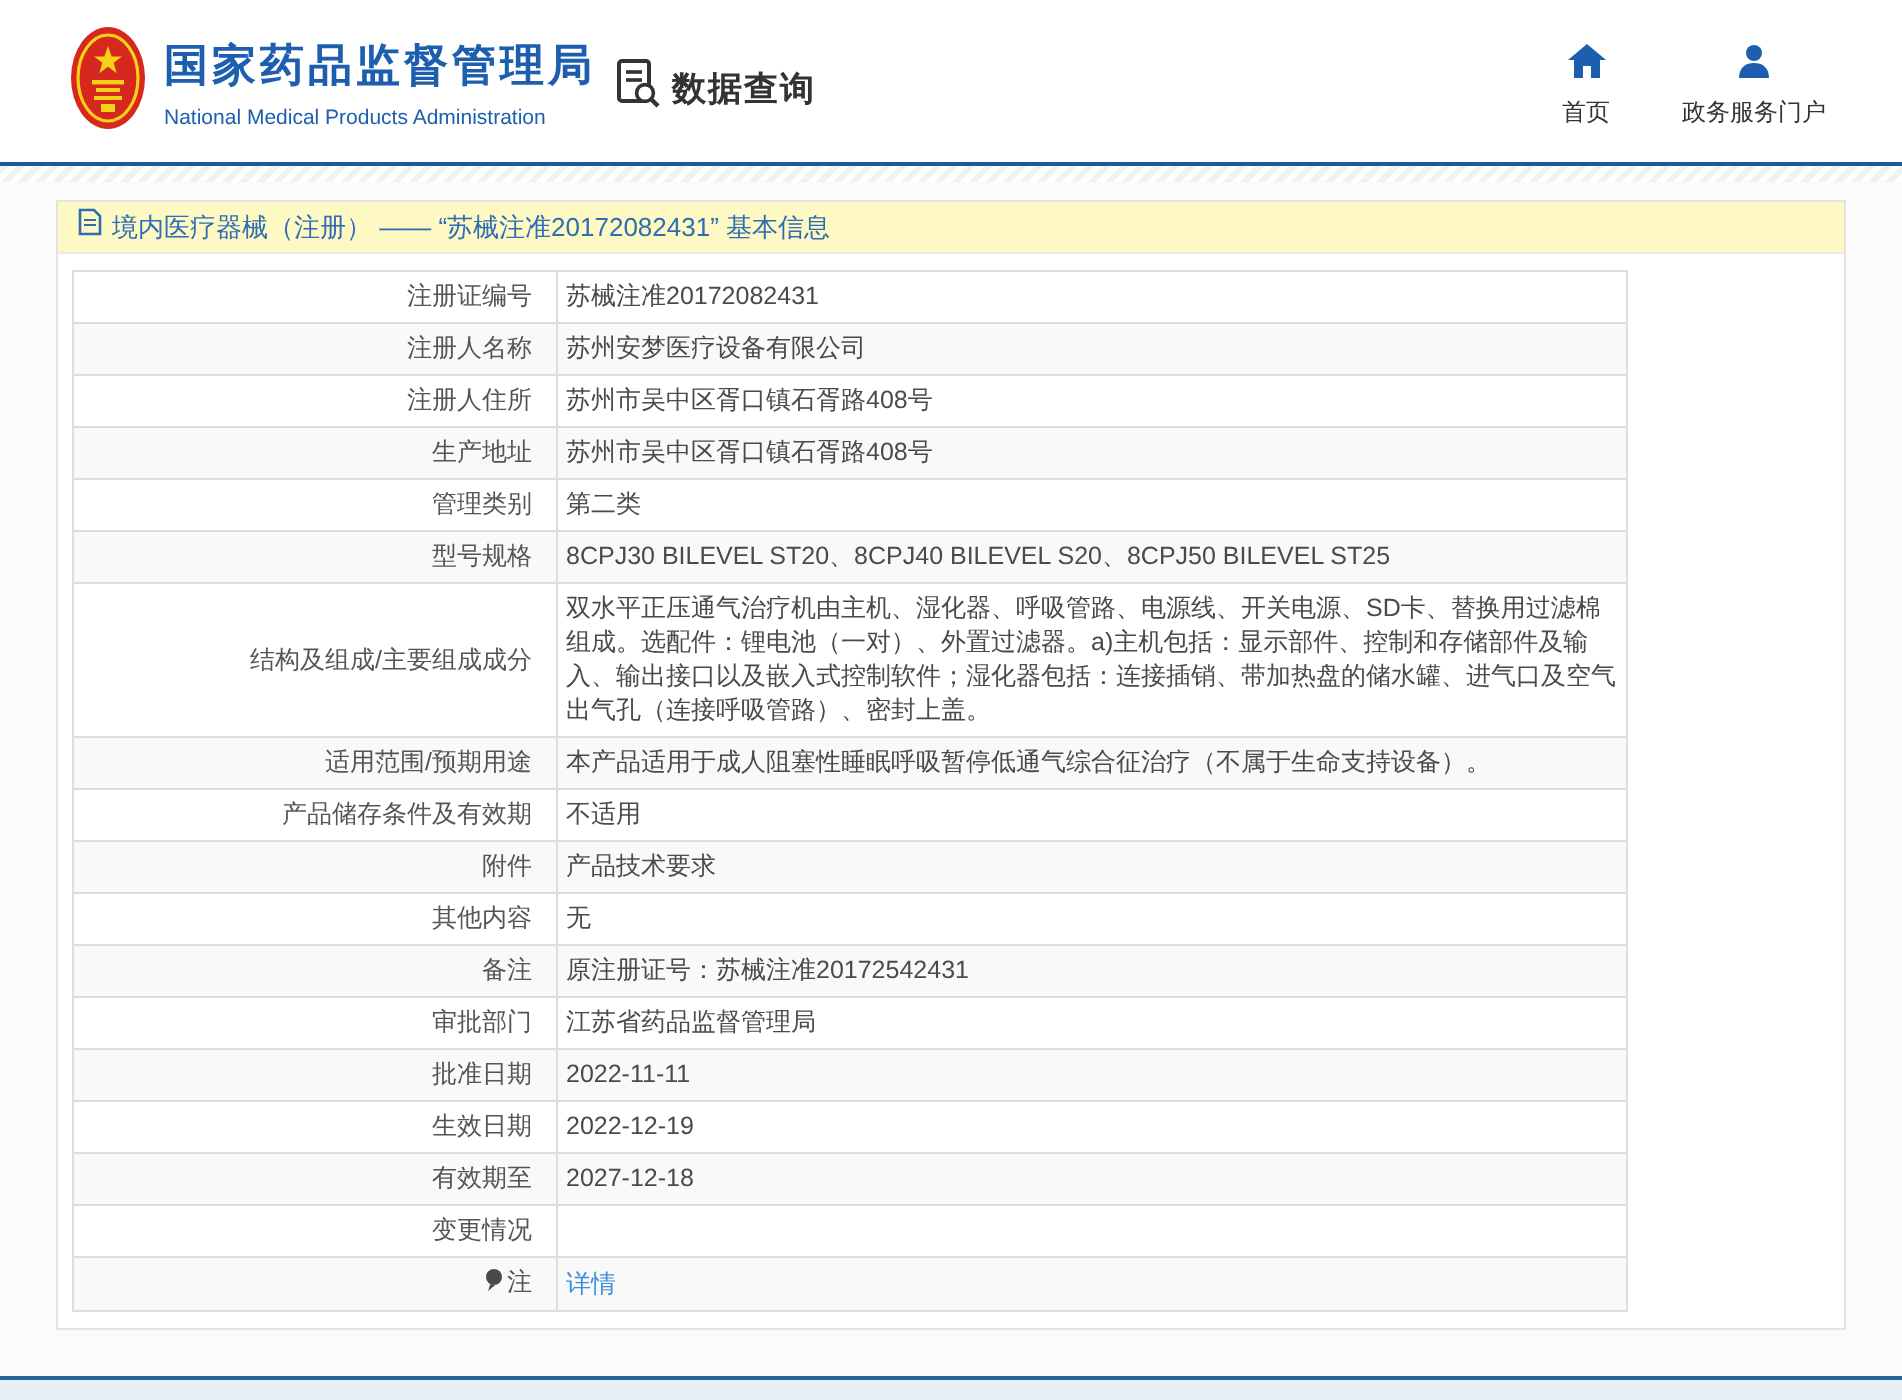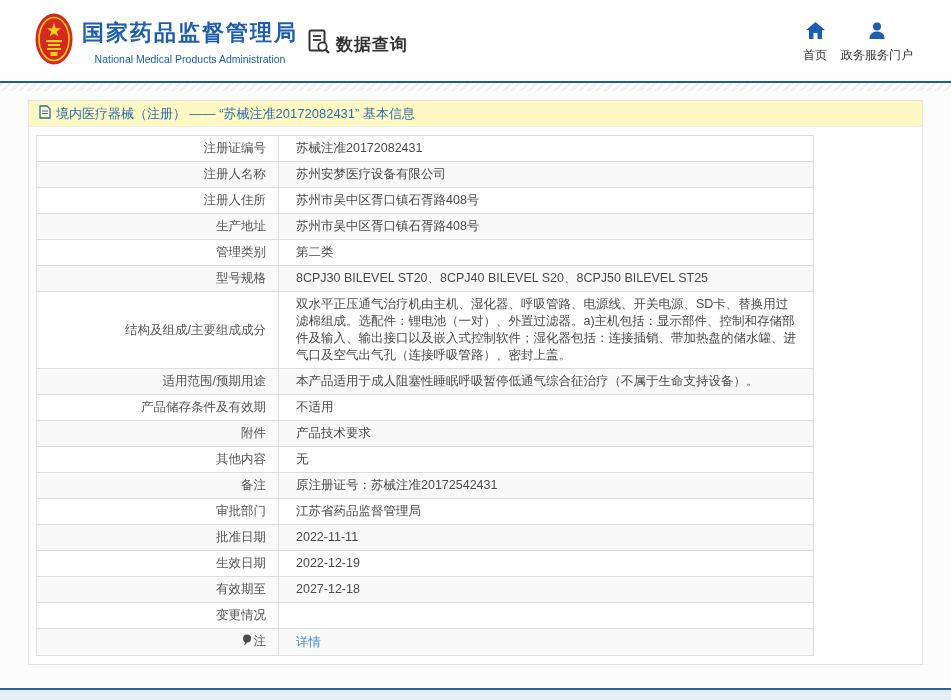--- a/index.html
+++ b/index.html
@@ -9,47 +9,47 @@
 
   
   .site-header { position:absolute; top:0; left:0; width:951px; height:81px;
     background:#ffffff; }
   .header-rule { position:absolute; top:81px; left:0; width:951px; height:2px;
     background:#1c5b94; }
   .header-hatch { position:absolute; top:83px; left:0; width:951px; height:8px;
     background:repeating-linear-gradient(135deg,#f1f1f1 0 3px,#ffffff 3px 6px); }
 
   .emblem { position:absolute; left:35px; top:13px; }
-  .org-block { position:absolute; left:82px; top:18px;text-align:center; }
+  .org-block { position:absolute; left:82px; top:18px; }
   .org-cn { color:#1d5fae; font-size:22px; font-weight:bold; letter-spacing:2px; }
   .org-en { color:#1d5fae; font-size:10.5px; margin-top:5px; }
 
   .query-block { position:absolute; left:308px; top:29px; display:flex;
     align-items:center; gap:5px; }
   .query-label { color:#333; font-size:17px; font-weight:600; letter-spacing:1px; }
 
-  .top-nav { position:absolute; top:22px; right:38px; display:flex; gap:14px; }
+  .top-nav { position:absolute; top:22px; right:38px; display:flex; gap:36px; }
   .nav-item { display:flex; flex-direction:column; align-items:center; gap:4px;
     cursor:pointer; }
   .nav-item .nav-label { color:#333; font-size:12px; }
 
   
   .card { position:absolute; left:28px; top:100px; width:895px;
     background:#ffffff; border:1px solid #e3e3e3; padding-bottom:8px; }
   .card-titlebar { height:26px; background:#fef9c3; border-bottom:1px solid #ececec;
     display:flex; align-items:center; padding-left:10px; gap:5px; }
   .card-title { color:#2e6db4; font-size:13px; }
 
   table.info-table { width:778px; margin:8px 7px 0 7px; border-collapse:collapse;
     table-layout:fixed; }
   .info-table td { border:1px solid #ddd; font-size:12.5px; line-height:17px;
     vertical-align:middle; }
   .info-table tr:nth-child(even) td { background:#f9f9f9; }
   .label-cell { width:242px; text-align:right; padding:4px 12px; color:#555; }
-  .value-cell { text-align:left; padding:4px 17px; color:#4a4a4a; }
+  .value-cell { text-align:left; padding:4px 4px; color:#4a4a4a; }
   .detail-link { color:#3e8ddd; text-decoration:none; cursor:pointer; }
   .pin-icon { display:inline-block; vertical-align:-1px; margin-right:2px; }
 
   
   .site-footer { position:absolute; bottom:0; left:0; width:951px; height:12px;
     background:#e8eef5; border-top:2px solid #2a6496; }
 </style>
 </head>
 <body>
 

